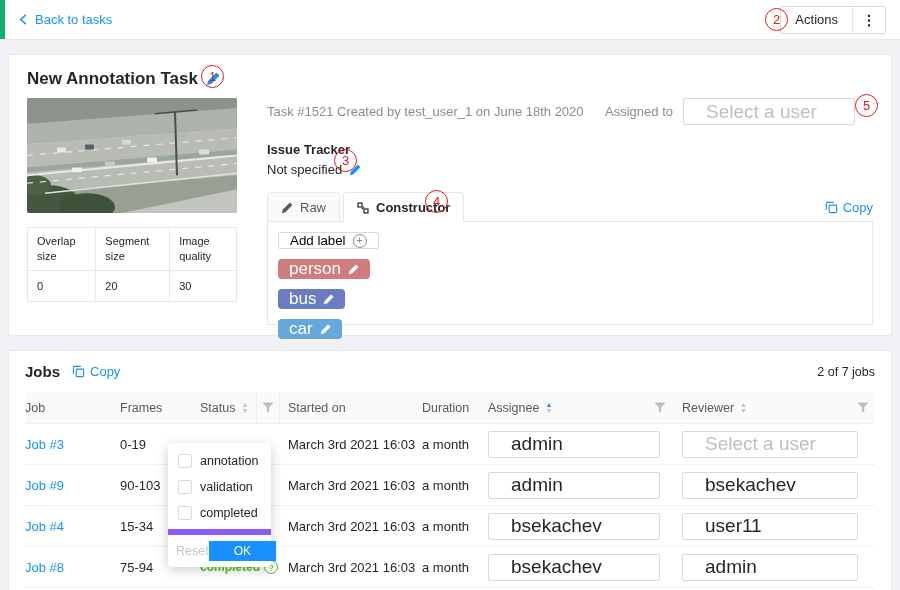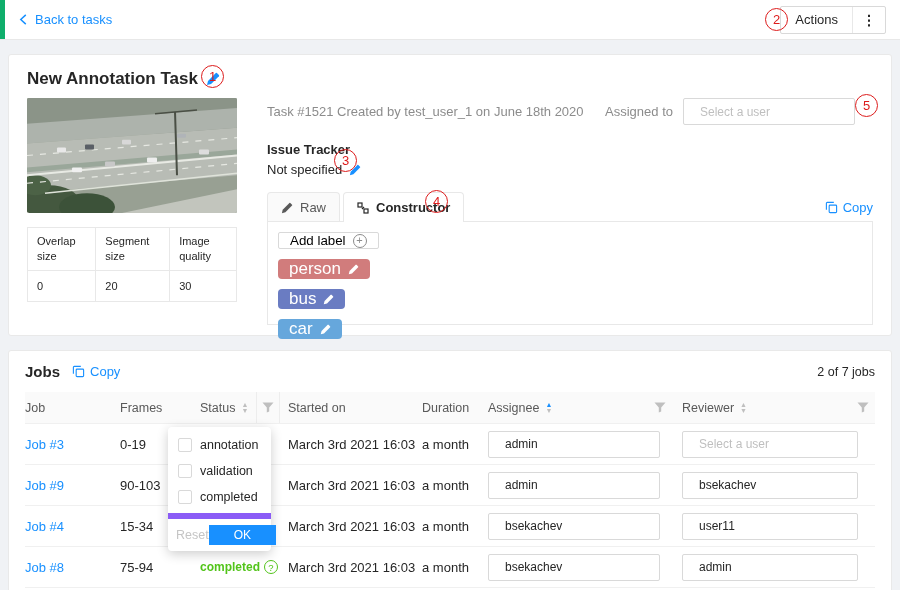--- a/index.html
+++ b/index.html
@@ -36,22 +36,22 @@
   .params { width:100%; border-collapse:collapse; margin-top:14px; font-size:11px;padding-left:23px; }
   .params th, .params td { border:1px solid #e8e8e8; text-align:left; padding:6px 9px; font-weight:400; }
   .params th { line-height:1.35; }
   .params td { padding:9px; }
 
   .right-col { flex:1; display:flex; flex-direction:column; }
   .meta-row { display:flex; align-items:flex-start; }
   .meta { color:#8c8c8c; padding-top:6px; }
   .assigned { margin-left:auto; display:flex; align-items:center; gap:10px; margin-right:18px; }
   .assigned .lbl { color:#8c8c8c; }
-  input.ant { height:27px; border:1px solid #d9d9d9; border-radius:2px; padding:0 16px;
-              font-family:inherit; font-size:12px; color:#262626; outline:none; background:#fff; }
+  input.ant { height:27px; border:1px solid #d9d9d9; border-radius:2px; padding:0 22px;
+              font-family:inherit; font-size:19px; color:#262626; outline:none; background:#fff; }
   input.ant::placeholder { color:#bfbfbf; }
   .assigned input { width:172px; }
 
   .tracker { margin-top:17px; }
   .tracker .tl { font-weight:700; }
   .tracker .tv { margin-top:5px; display:flex; align-items:center; gap:7px; }
 
   .tabs-row { margin-top:15px; display:flex; align-items:flex-end; }
   .tab { display:flex; align-items:center; gap:7px; height:30px; padding:0 13px;
          border:1px solid #e8e8e8; border-bottom:none; border-radius:4px 4px 0 0;
@@ -86,21 +86,21 @@
   .push-right { margin-left:auto; margin-right:16px; display:flex; align-items:center; }
   .push-right2 { margin-left:auto; margin-right:6px; display:flex; align-items:center; }
   .job-link { color:#1890ff; }
   .status-cell { grid-column:3 / 5; display:flex; align-items:center; gap:4px; font-size:12px; font-weight:700; }
   .qmark { width:14px; height:14px; border:1px solid #52c41a; border-radius:50%; color:#52c41a;
            display:inline-flex; align-items:center; justify-content:center; font-size:9.5px; font-weight:400; }
   .cell-input input { width:172px; }
   .cell-input.rev input { width:176px; }
 
   
-  .filter-dd { position:absolute; left:159px; top:76px; width:103px; background:#fff;
+  .filter-dd { position:absolute; left:159px; top:92px; width:103px; background:#fff;
                border-radius:4px; box-shadow:0 3px 12px rgba(0,0,0,.2); z-index:10; padding-top:5px; }
   .opt { display:flex; align-items:center; gap:8px; padding:6px 10px; font-size:12.5px; cursor:pointer; }
   .checkbox { width:14px; height:14px; flex:0 0 14px; border:1px solid #d9d9d9; border-radius:2px; background:#fff; }
   .dd-foot { margin-top:3px; border-top:6px solid #8b5cf6; padding:6px 8px;
              display:flex; justify-content:space-between; align-items:center; }
   .reset { color:#c5c5c5; font-size:12.5px; }
   .okbtn { background:#1890ff; color:#fff; border:none; border-radius:0;
            font-size:12px; padding:3px 25px; font-family:inherit; cursor:pointer; }
 
   

